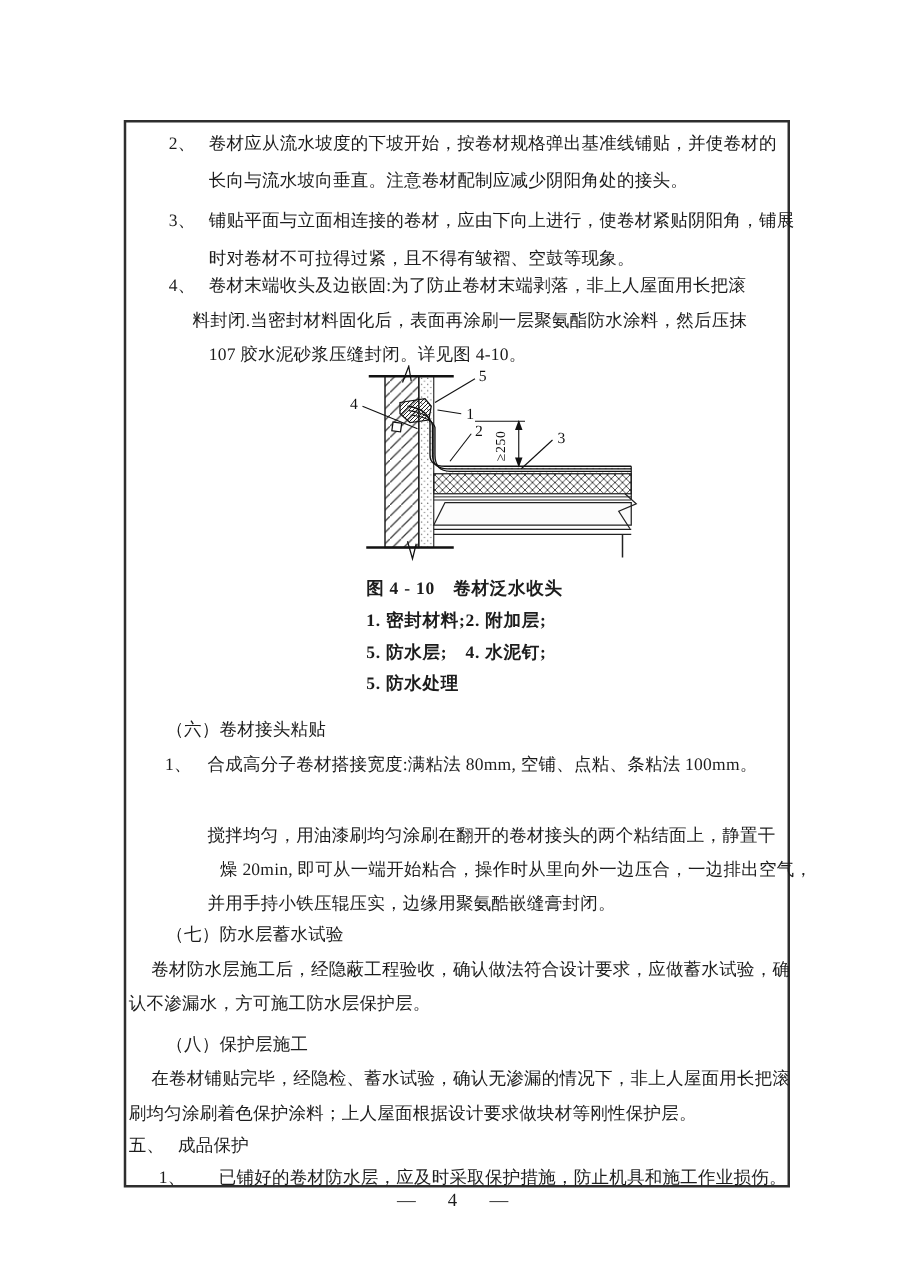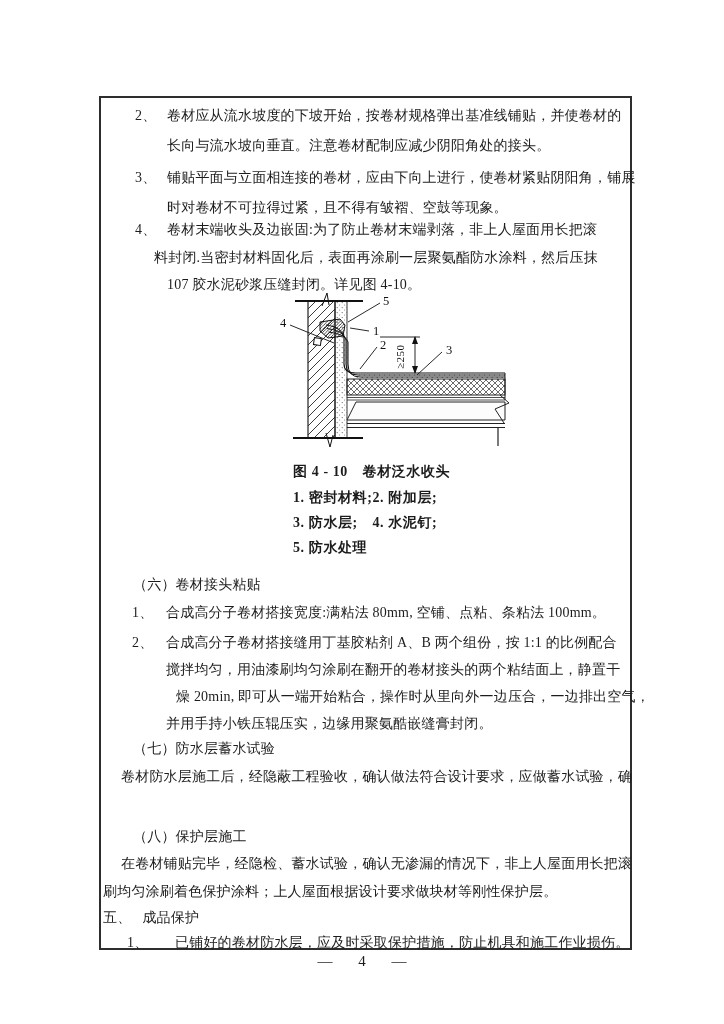--- a/index.html
+++ b/index.html
@@ -101,32 +101,32 @@
 
       <text x="107" y="9" font-size="12.5">5</text>
       <text x="4" y="31" font-size="12.5">4</text>
       <text x="97" y="39" font-size="12.5">1</text>
       <text x="104" y="53" font-size="12.5">2</text>
       <text x="170" y="58" font-size="12.5">3</text>
     </svg>
 
     <div class="cap" style="left:192px;top:364px">图 4 - 10　卷材泛水收头</div>
     <div class="cap" style="left:192px;top:390px">1. 密封材料;2. 附加层;</div>
-    <div class="cap" style="left:192px;top:415px">3. 防水层;　4. 水泥钉;</div>
+    <div class="cap" style="left:192px;top:415px">5. 防水层;　4. 水泥钉;</div>
     <div class="cap" style="left:192px;top:440px">5. 防水处理</div>
 
     <div class="ln b" style="left:32px;top:477px">（六）卷材接头粘贴</div>
     <div class="ln" style="left:31px;top:505px"><span class="num6">1、</span><span>合成高分子卷材搭接宽度:满粘法 80mm, 空铺、点粘、条粘法 100mm。</span></div>
-    <div class="ln" style="left:31px;top:535px"><span class="num6">2、</span><span>合成高分子卷材搭接缝用丁基胶粘剂 A、B 两个组份，按 1:1 的比例配合</span></div>
     <div class="ln" style="left:65px;top:562px">搅拌均匀，用油漆刷均匀涂刷在翻开的卷材接头的两个粘结面上，静置干</div>
     <div class="ln" style="left:75px;top:589px">燥 20min, 即可从一端开始粘合，操作时从里向外一边压合，一边排出空气，</div>
     <div class="ln" style="left:65px;top:616px">并用手持小铁压辊压实，边缘用聚氨酷嵌缝膏封闭。</div>
 
     <div class="ln b" style="left:32px;top:641px">（七）防水层蓄水试验</div>
     <div class="ln" style="left:20px;top:669px">卷材防水层施工后，经隐蔽工程验收，确认做法符合设计要求，应做蓄水试验，确</div>
+    <div class="ln" style="left:2px;top:696px">认不渗漏水，方可施工防水层保护层。</div>
 
     <div class="ln b" style="left:32px;top:729px">（八）保护层施工</div>
     <div class="ln" style="left:20px;top:756px">在卷材铺贴完毕，经隐检、蓄水试验，确认无渗漏的情况下，非上人屋面用长把滚</div>
     <div class="ln" style="left:2px;top:784px">刷均匀涂刷着色保护涂料；上人屋面根据设计要求做块材等刚性保护层。</div>
 
     <div class="ln b" style="left:2px;top:810px"><span>五、</span><span style="margin-left:11px">成品保护</span></div>
     <div class="ln" style="left:26px;top:835px"><span class="num5">1、</span><span>已铺好的卷材防水层，应及时采取保护措施，防止机具和施工作业损伤。</span></div>
 
   </div>
 

